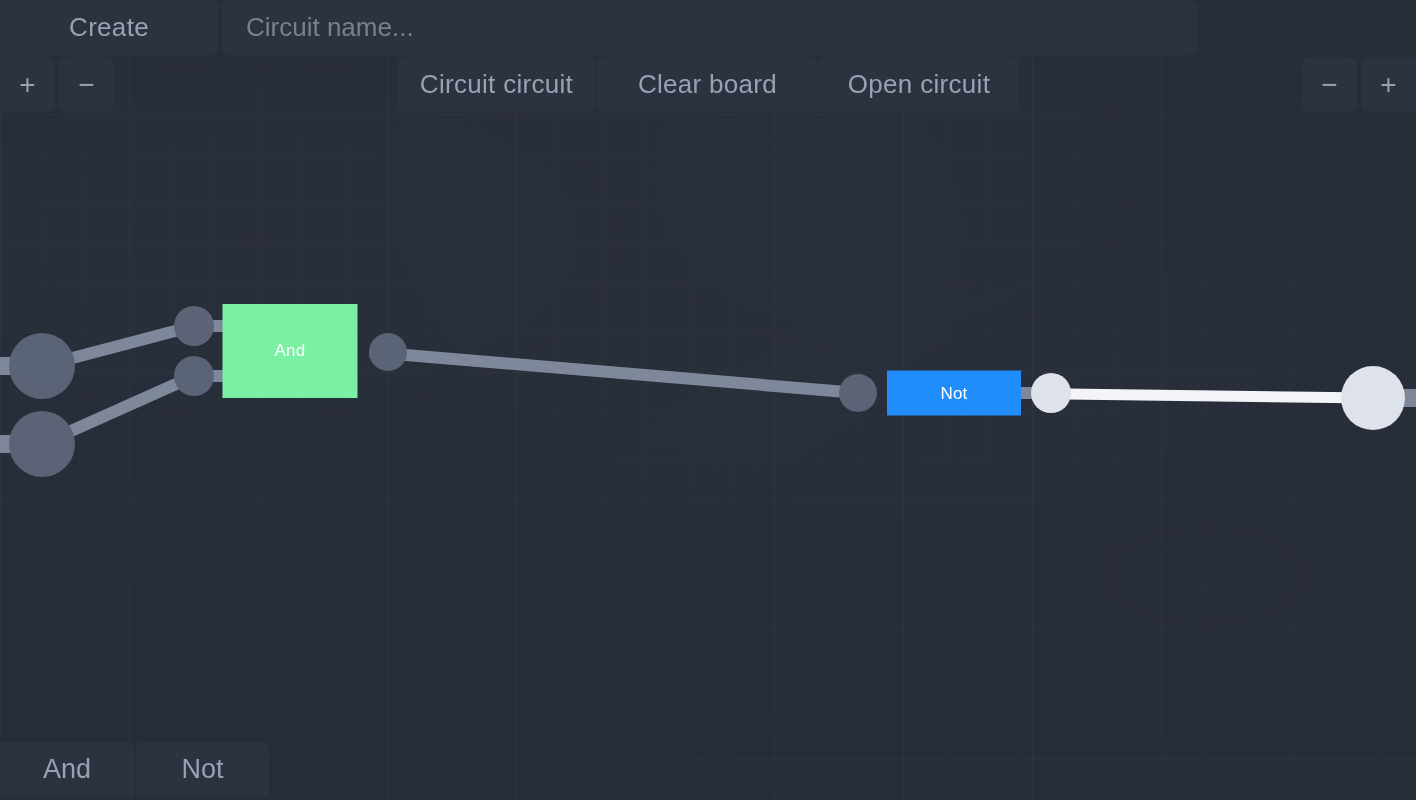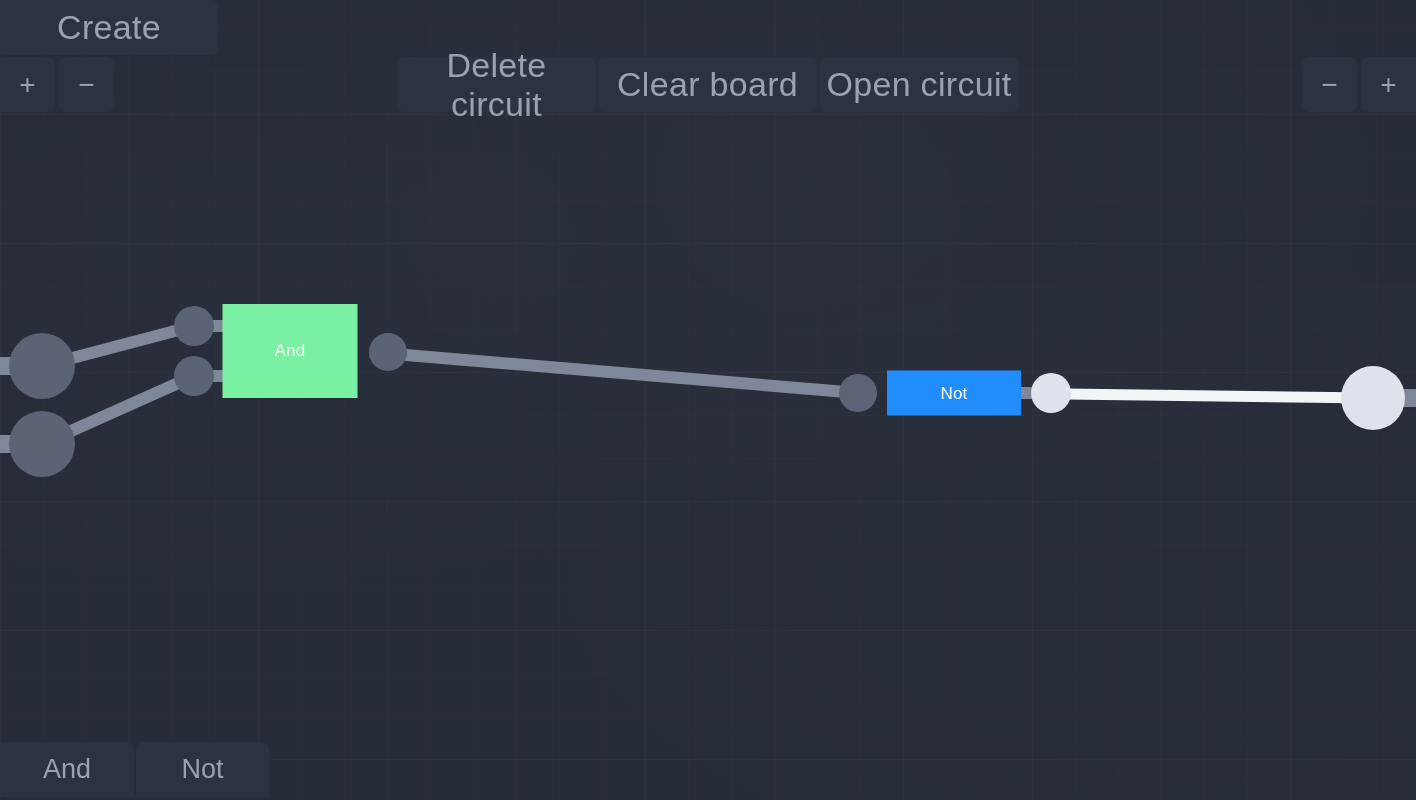--- a/index.html
+++ b/index.html
@@ -101,21 +101,21 @@
   }
   #topbar-row1 { top: 0; height: 56px; }
   #topbar-row2 { top: 57px; height: 57px; }
 
   .tb-btn {
     background: #2b3240;
     border: none;
     border-radius: 7px;
     color: #9aa2b1;
     font-family: "Liberation Sans", sans-serif;
-    font-size: 34px;
+    font-size: 26px;
     font-weight: 300;
     letter-spacing: 0.3px;
     display: flex;
     align-items: center;
     justify-content: center;
     box-sizing: border-box;
     cursor: pointer;
     padding: 0;
     height: 55px;
     user-select: none;
@@ -236,31 +236,32 @@
         <div class="gate not" style="left: 954px; top: 393px; width: 134px; height: 45px; background: rgb(30, 140, 251);">
           <span>Not</span>
         </div>
       </div>
 
   </div>
 
   <div class="topbar" id="topbar-row1">
     <button class="tb-btn" id="create-button">Create</button>
 
+    <input id="circuit-name-input" type="text" placeholder="Circuit name..." style="">
 
   </div>
 
   <div class="topbar" id="topbar-row2">
     <button class="tb-btn sq-btn" id="zoom-in-left">+</button>
 
     <button class="tb-btn sq-btn" id="zoom-out-left">−</button>
 
     <div class="spacer"></div>
 
-    <button class="tb-btn" id="delete-circuit-button">Delete circuit</button>
+    <button class="tb-btn" id="delete-circuit-button">Circuit circuit</button>
 
     <button class="tb-btn" id="clear-board-button">Clear board</button>
 
     <button class="tb-btn" id="open-circuit-button">Open circuit</button>
 
     <div class="spacer"></div>
 
     <button class="tb-btn sq-btn" id="zoom-out-right">−</button>
 
     <button class="tb-btn sq-btn" id="zoom-in-right">+</button>

